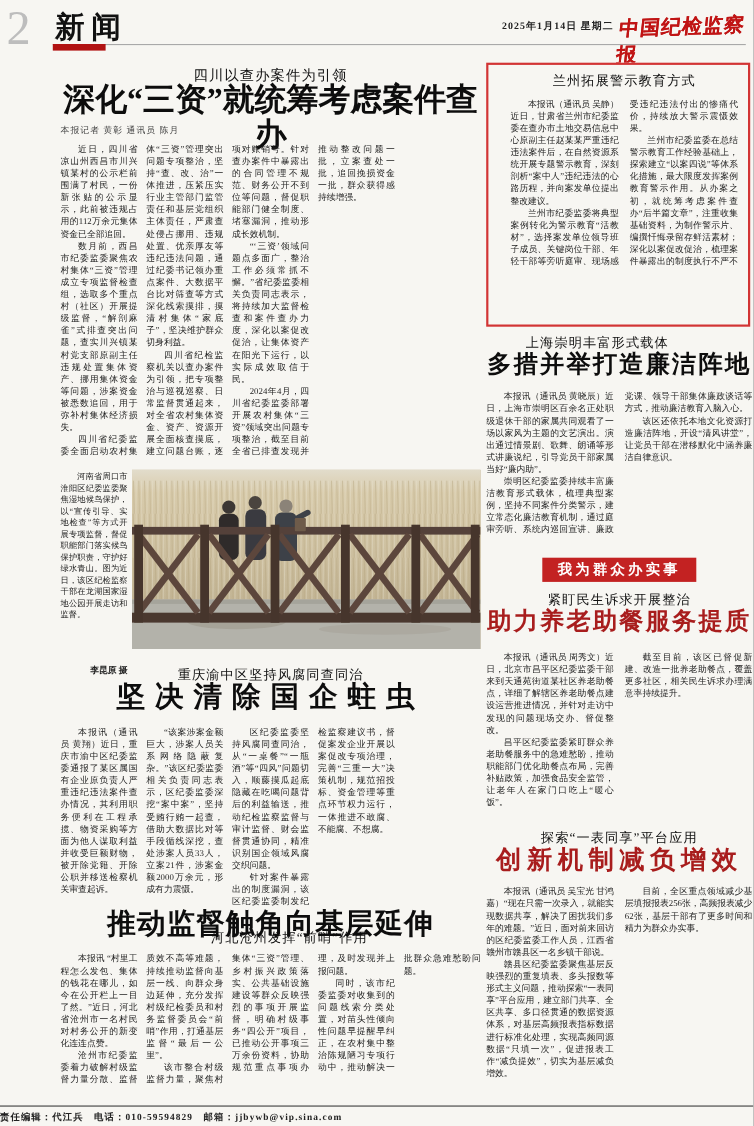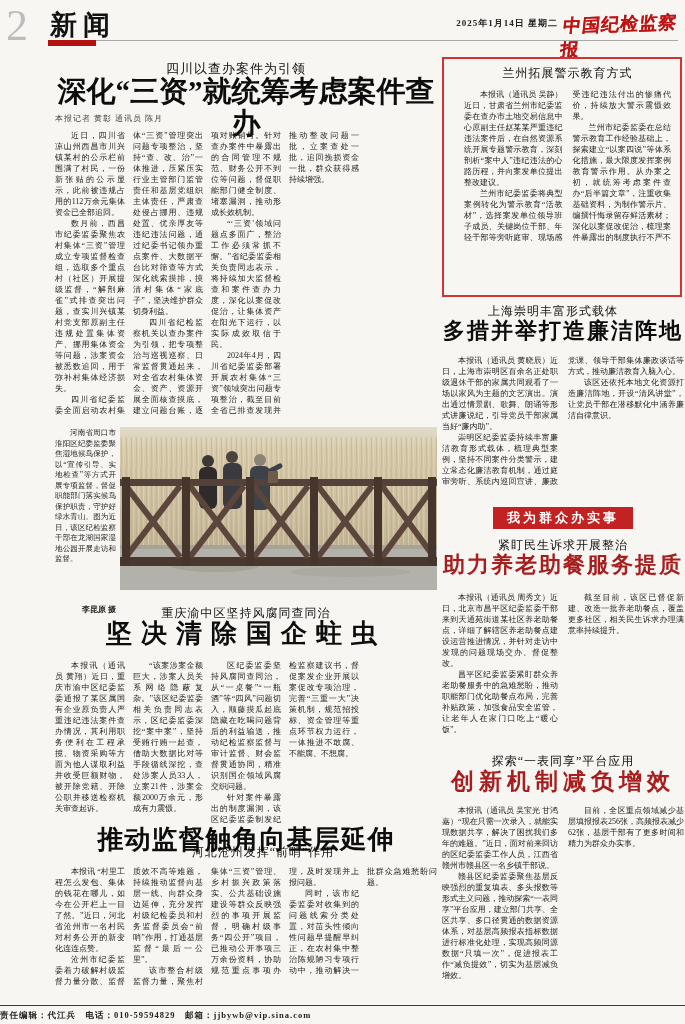--- a/index.html
+++ b/index.html
@@ -56,21 +56,21 @@
 
 <div id="page">
 
   <div class="abs pagenum" style="left:6px;top:4px;">2</div>
   <div class="abs section" style="left:50px;top:7px;">新闻</div>
   <div class="abs hrule" style="left:48px;top:40px;width:630px;"></div>
   <div class="abs redbar" style="left:48px;top:40px;width:48px;"></div>
   <div class="abs datebox" style="left:420px;top:17px;width:138px;">2025年1月14日 星期二</div>
   <div class="abs masthead" style="left:562px;top:12px;width:120px;">中国纪检监察报</div>
 
-  <div class="abs kicker" style="left:45px;top:60px;width:382px;">四川以查办案件为引领</div>
+  <div class="abs kicker" style="left:55px;top:60px;width:382px;">四川以查办案件为引领</div>
   <div class="abs headline hl-a" style="left:55px;top:76px;width:382px;">深化“三资”就统筹考虑案件查办</div>
   <div class="abs byline" style="left:55px;top:113px;width:382px;">本报记者 黄彰 通讯员 陈月</div>
   <div class="abs body-cols cols5" style="left:55px;top:130px;width:382px;height:293px;">
       <p>近日，四川省凉山州西昌市川兴镇某村的公示栏前围满了村民，一份新张贴的公示显示，此前被违规占用的112万余元集体资金已全部追回。</p>
       <p>数月前，西昌市纪委监委聚焦农村集体“三资”管理成立专项监督检查组，选取多个重点村（社区）开展提级监督，“解剖麻雀”式排查突出问题，查实川兴镇某村党支部原副主任违规处置集体资产、挪用集体资金等问题，涉案资金被悉数追回，用于弥补村集体经济损失。</p>
       <p>四川省纪委监委全面启动农村集体“三资”管理突出问题专项整治，坚持“查、改、治”一体推进，压紧压实行业主管部门监管责任和基层党组织主体责任，严肃查处侵占挪用、违规处置、优亲厚友等违纪违法问题，通过纪委书记领办重点案件、大数据平台比对筛查等方式深化线索摸排，摸清村集体“家底子”，坚决维护群众切身利益。</p>
       <p>四川省纪检监察机关以查办案件为引领，把专项整治与巡视巡察、日常监督贯通起来，对全省农村集体资金、资产、资源开展全面核查摸底，建立问题台账，逐项对账销号。针对查办案件中暴露出的合同管理不规范、财务公开不到位等问题，督促职能部门健全制度、堵塞漏洞，推动形成长效机制。</p>
       <p>“‘三资’领域问题点多面广，整治工作必须常抓不懈。”省纪委监委相关负责同志表示，将持续加大监督检查和案件查办力度，深化以案促改促治，让集体资产在阳光下运行，以实际成效取信于民。</p>
       <p>2024年4月，四川省纪委监委部署开展农村集体“三资”领域突出问题专项整治，截至目前全省已排查发现并推动整改问题一批，立案查处一批，追回挽损资金一批，群众获得感持续增强。</p>
     </div>
@@ -160,21 +160,21 @@
 
   <div class="abs redbox" style="left:442px;top:57px;width:240px;height:240px;padding-left:20px;">
     <div class="kicker-sm">兰州拓展警示教育方式</div>
     <div class="body-cols cols2" style="margin-top:7px;height:158px;">
         <p>本报讯（通讯员 吴静）近日，甘肃省兰州市纪委监委在查办市土地交易信息中心原副主任赵某某严重违纪违法案件后，在自然资源系统开展专题警示教育，深刻剖析“案中人”违纪违法的心路历程，并向案发单位提出整改建议。</p>
         <p>兰州市纪委监委将典型案例转化为警示教育“活教材”，选择案发单位领导班子成员、关键岗位干部、年轻干部等旁听庭审、现场感受违纪违法付出的惨痛代价，持续放大警示震慑效果。</p>
         <p>兰州市纪委监委在总结警示教育工作经验基础上，探索建立“以案四说”等体系化措施，最大限度发挥案例教育警示作用。从办案之初，就统筹考虑案件查办“后半篇文章”，注重收集基础资料，为制作警示片、编撰忏悔录留存鲜活素材；深化以案促改促治，梳理案件暴露出的制度执行不严不实、日常管理失之于宽等问题，通过制发纪检监察建议书督促案发单位整改，形成办案、治理、监督、教育的闭环。</p>
       </div>
   </div>
 
-  <div class="abs kicker-sm" style="left:432px;top:303px;width:242px;">上海崇明丰富形式载体</div>
+  <div class="abs kicker-sm" style="left:422px;top:303px;width:242px;">上海崇明丰富形式载体</div>
   <div class="abs headline hl-c" style="left:442px;top:319px;width:242px;">多措并举打造廉洁阵地</div>
   <div class="abs body-cols cols2" style="left:442px;top:355px;width:242px;height:147px;">
       <p>本报讯（通讯员 黄晓辰）近日，上海市崇明区百余名正处职级退休干部的家属共同观看了一场以家风为主题的文艺演出。演出通过情景剧、歌舞、朗诵等形式讲廉说纪，引导党员干部家属当好“廉内助”。</p>
       <p>崇明区纪委监委持续丰富廉洁教育形式载体，梳理典型案例，坚持不同案件分类警示，建立常态化廉洁教育机制，通过庭审旁听、系统内巡回宣讲、廉政党课、领导干部集体廉政谈话等方式，推动廉洁教育入脑入心。</p>
       <p>该区还依托本地文化资源打造廉洁阵地，开设“清风讲堂”，让党员干部在潜移默化中涵养廉洁自律意识。</p>
     </div>
 
   <div class="abs banner-wrap" style="left:442px;top:507px;width:242px;">
     <div class="banner">我为群众办实事</div>
   </div>

